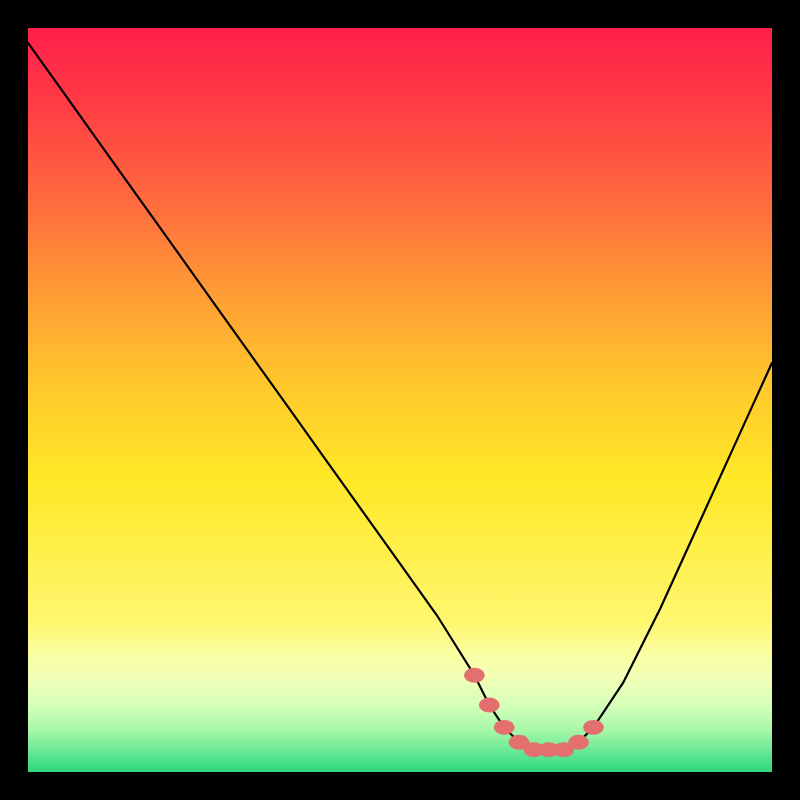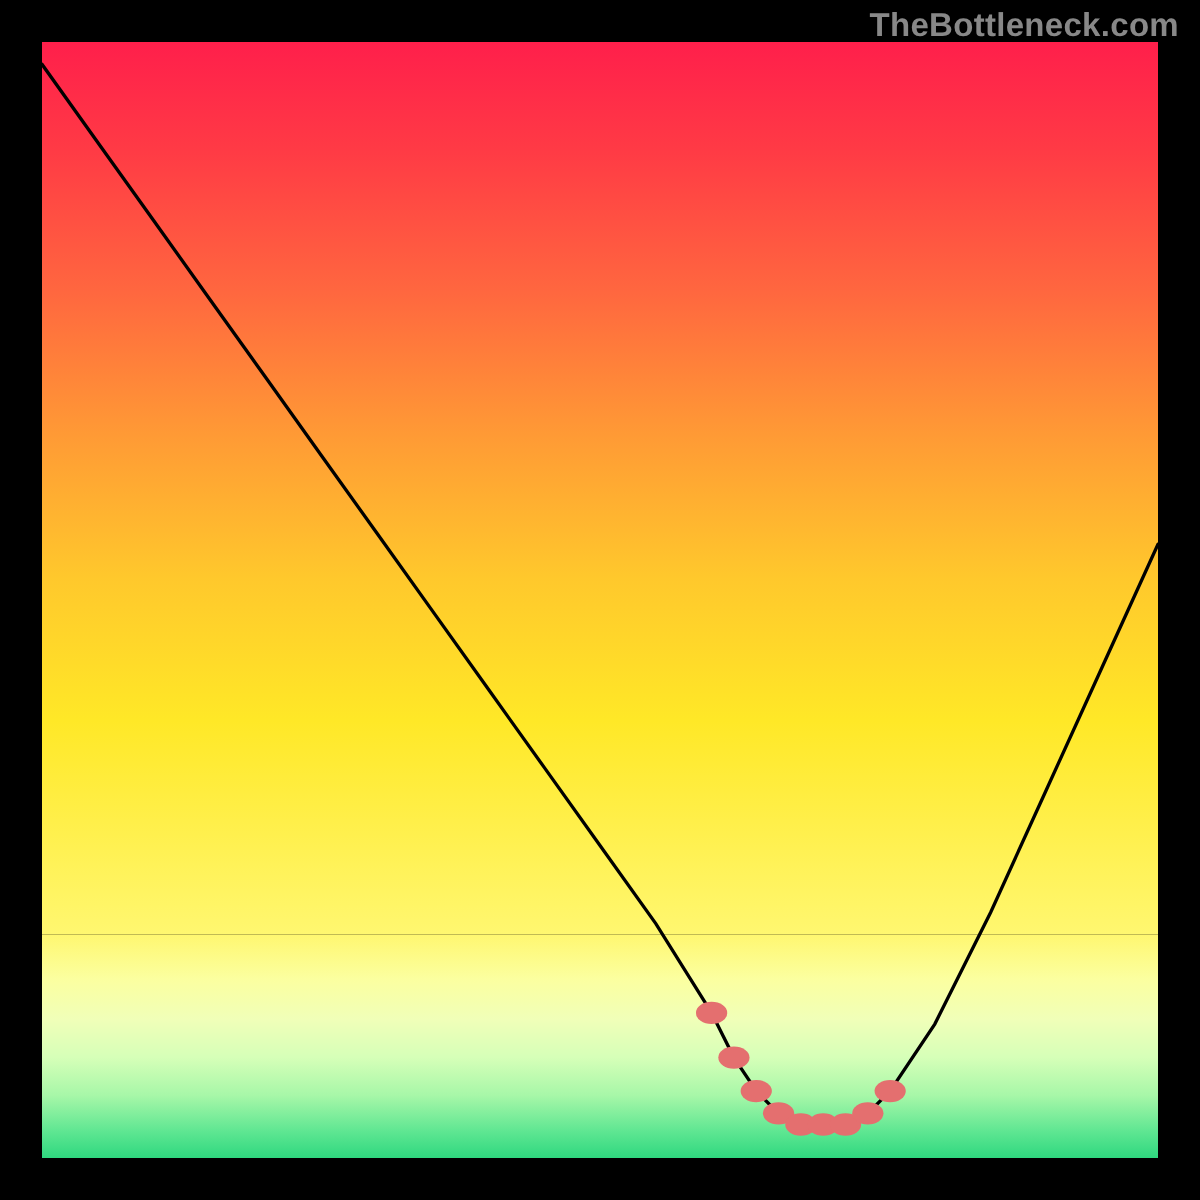--- a/index.html
+++ b/index.html
@@ -88,21 +88,20 @@
   .marker {
     fill: #e46f6f;
     stroke: none;
   }
 </style>
 </head>
 <body>
 
 <div class="frame">
 
-  <div class="watermark">TheBottleneck.com</div>
 
   <div class="plot">
 
     <div class="plot-bg">
       <div class="upper"></div>
       <div class="lower"></div>
     </div>
 
     <svg class="curve" viewBox="0 0 100 100" preserveAspectRatio="none">
       <path id="curve-path" class="curve-line" d="M0.00 2.00 L5.00 9.00 L10.00 16.00 L15.00 23.00 L20.00 30.00 L25.00 37.00 L30.00 44.00 L35.00 51.00 L40.00 58.00 L45.00 65.00 L50.00 72.00 L55.00 79.00 L60.00 87.00 L62.00 91.00 L64.00 94.00 L66.00 96.00 L68.00 97.00 L70.00 97.00 L72.00 97.00 L74.00 96.00 L76.00 94.00 L80.00 88.00 L85.00 78.00 L90.00 67.00 L95.00 56.00 L100.00 45.00" vector-effect="non-scaling-stroke"></path>

